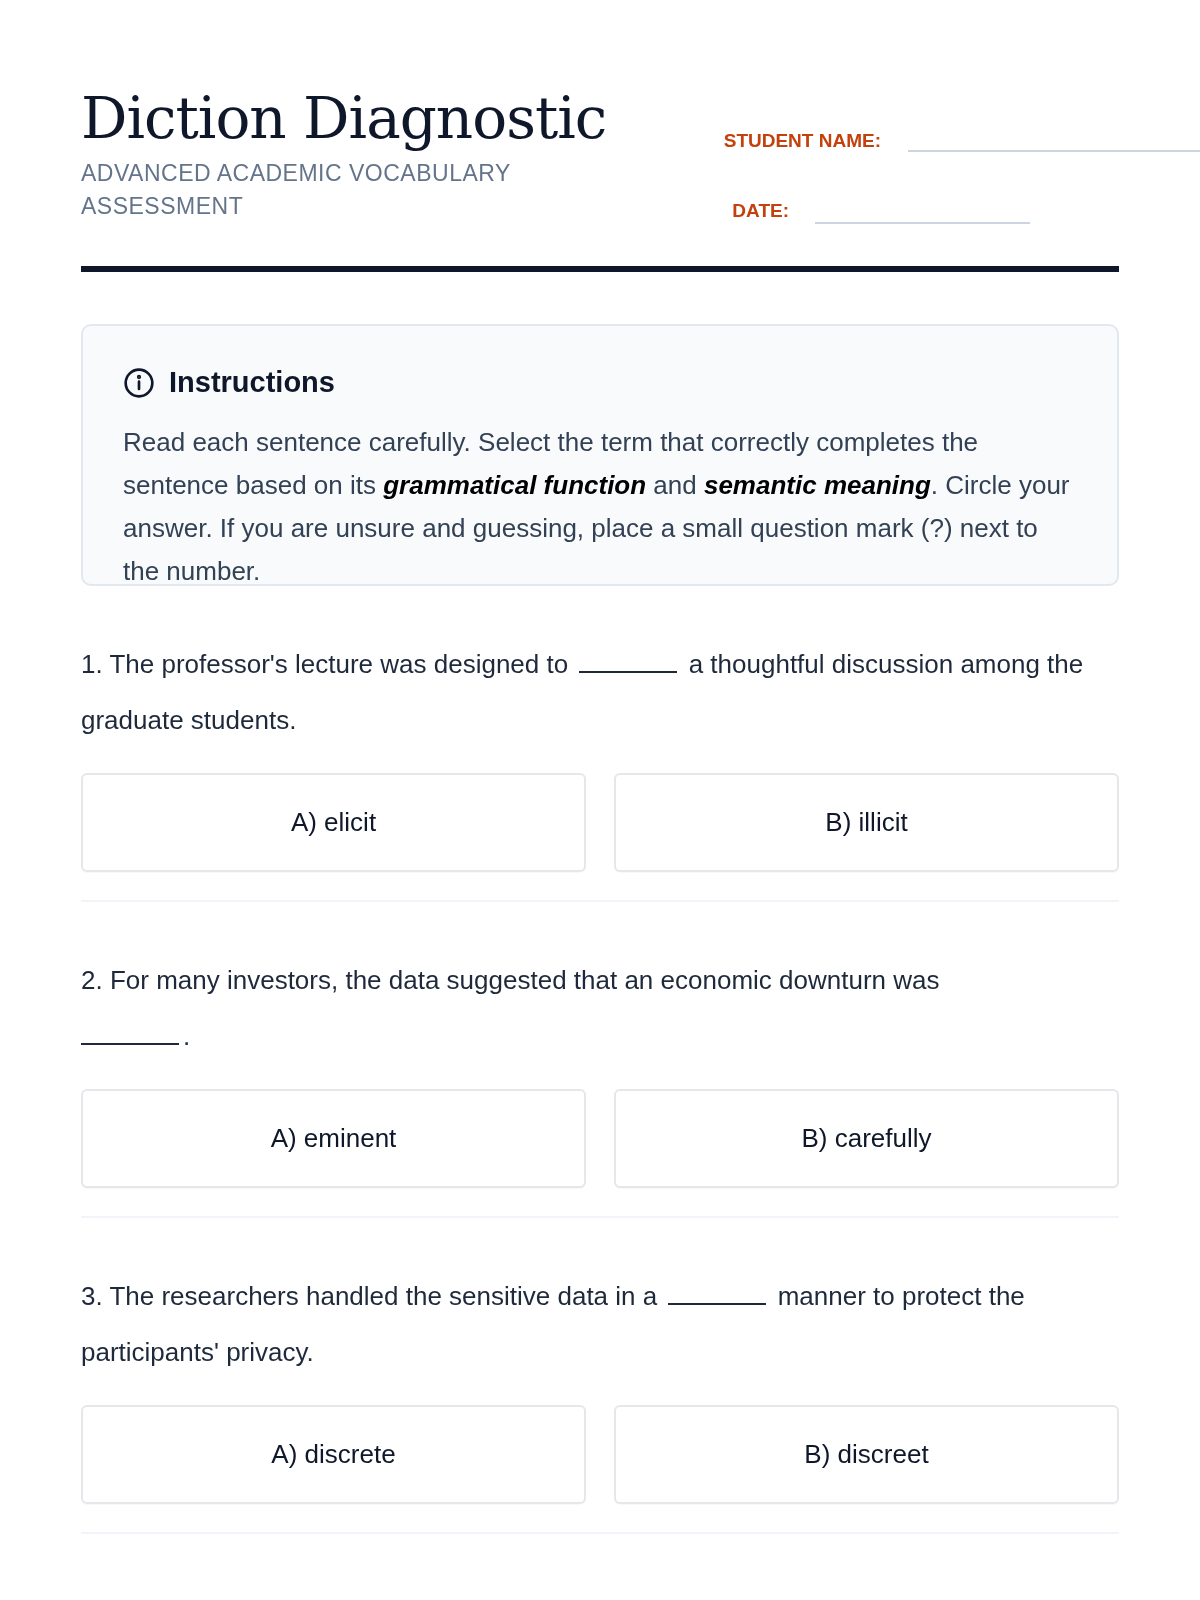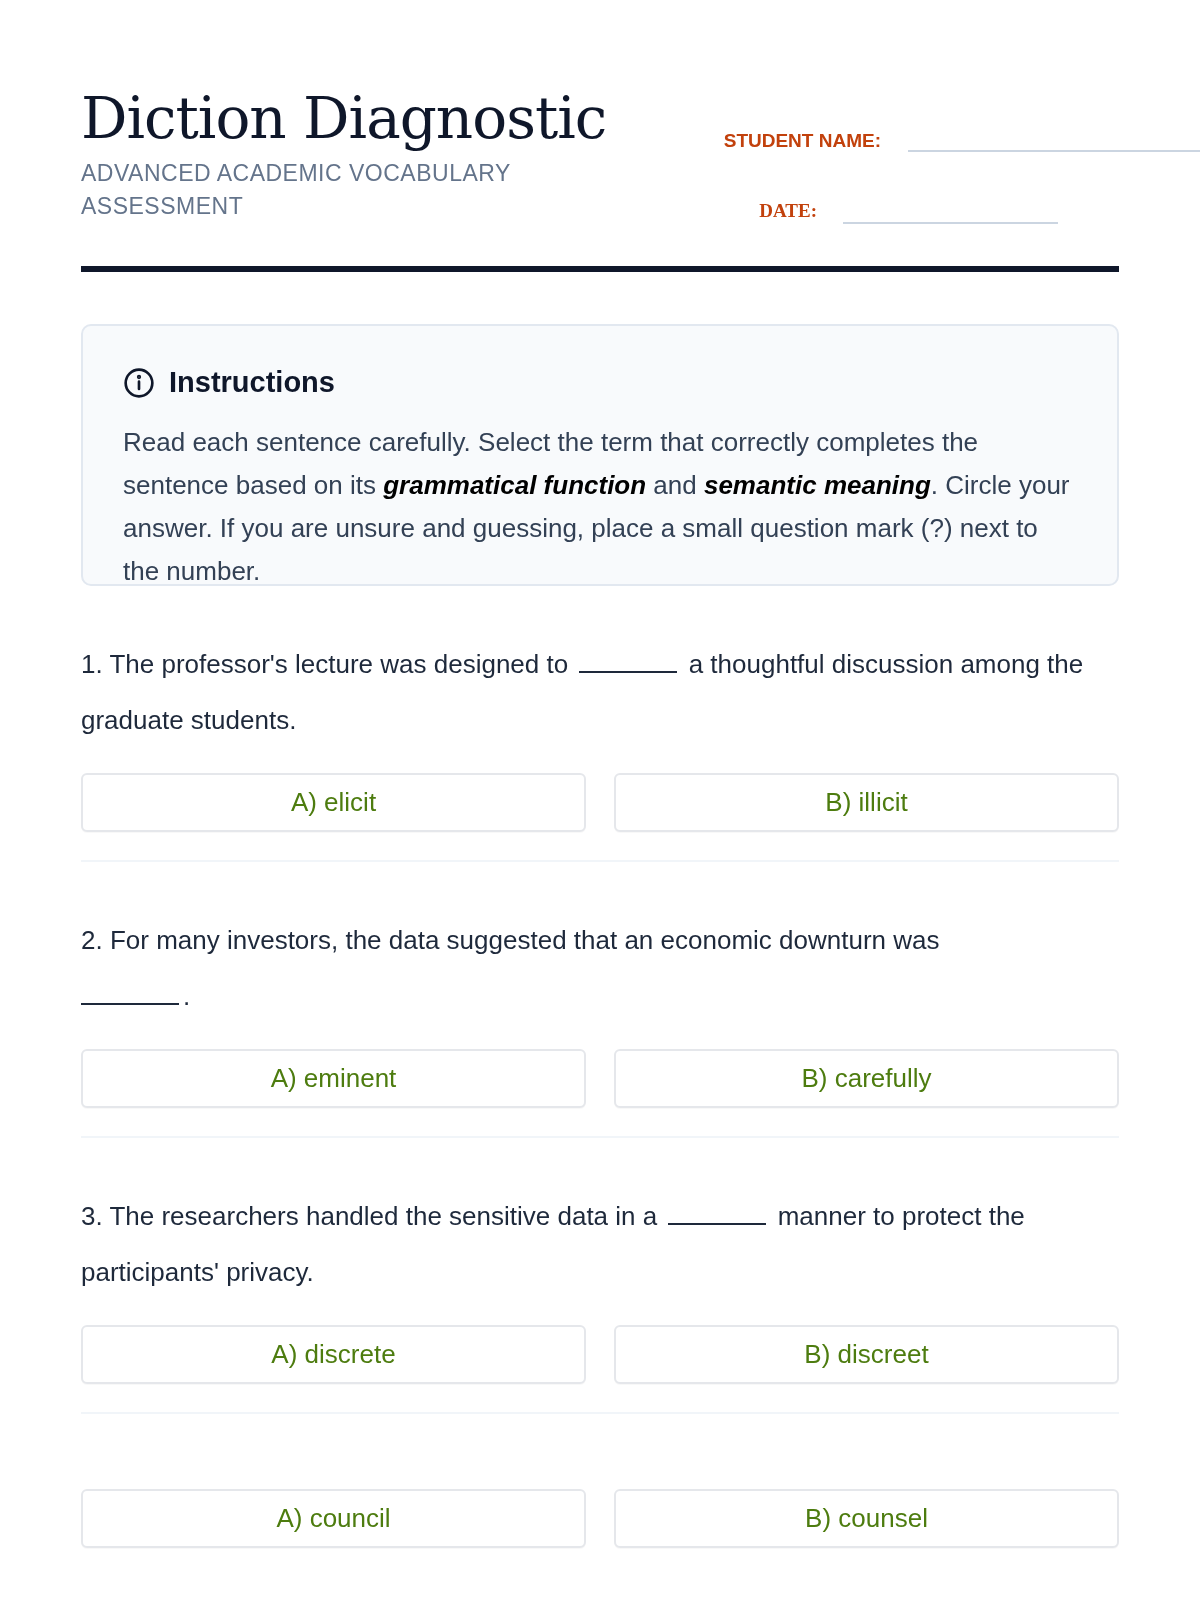--- a/index.html
+++ b/index.html
@@ -10,38 +10,38 @@
   
   .header { position: relative; height: 270px; border-bottom: 6px solid #0f172a; }
   .title { position: absolute; left: 0; top: 82px; font-family: "DejaVu Serif", "Liberation Serif", serif; font-size: 58px; font-weight: 400; color: #0f172a; letter-spacing: -1px; }
   .subtitle { position: absolute; left: 0; top: 155px; width: 470px; font-size: 23px; line-height: 33px; color: #64748b; text-transform: uppercase; letter-spacing: 0.5px; }
   .field { position: absolute; display: flex; align-items: flex-end; }
   .field-label { font-size: 19px; font-weight: 700; color: #c2410c; text-align: right; line-height: 27px; text-transform: uppercase; }
   .field-line { border-bottom: 2px solid #cbd5e1; height: 2px; }
   .field-name { left: 620px; top: 125px; }
   .field-name .field-label { width: 180px; }
   .field-name .field-line { width: 295px; margin-left: 27px; margin-bottom: 2px; }
-  .field-date { left: 588px; top: 195px; font-family: Liberation Serif, serif; }
+  .field-date { left: 560px; top: 195px; }
   .field-date .field-label { width: 148px; }
   .field-date .field-line { width: 215px; margin-left: 26px; margin-bottom: 0; }
 
   
   .instructions { margin-top: 52px; background: #f8fafc; border: 2px solid #e2e8f0; border-radius: 10px; padding: 40px 40px 40px 40px; height: 262px; }
   .instr-head { display: flex; align-items: center; gap: 14px; margin-bottom: 22px; }
   .info-icon { width: 32px; height: 32px; }
   .instr-title { font-size: 29px; font-weight: 700; color: #0f172a; }
   .instr-text { font-size: 26px; line-height: 43px; color: #334155; }
   .instr-text b { font-weight: 700; color: #000000; font-style: italic; }
 
   
   .question { padding-top: 50px; padding-bottom: 28px; border-bottom: 2px solid #f1f5f9; }
   .q-text { font-size: 26px; line-height: 56px; font-weight: 500; color: #1e293b; }
   .blank { display: inline-block; width: 98px; border-bottom: 2px solid #1e293b; height: 20px; vertical-align: baseline; margin: 0 4px; }
   .options { display: flex; gap: 28px; margin-top: 25px; }
-  .option { flex: 1; height: 59px; border: 2px solid #e5e7eb; border-radius: 6px; background: #ffffff; display: flex; align-items: center; justify-content: center; font-size: 26px; color: #4d7c0f; cursor: pointer; box-shadow: 0 1px 1px rgba(0,0,0,0.03); }
+  .option { flex: 1; height: 99px; border: 2px solid #e5e7eb; border-radius: 6px; background: #ffffff; display: flex; align-items: center; justify-content: center; font-size: 26px; color: #0f172a; cursor: pointer; box-shadow: 0 1px 1px rgba(0,0,0,0.03); }
   .question:last-child { border-bottom: none; }
 </style>
 </head>
 <body>
 
 <div class="page">
   <header class="header">
     <h1 class="title">Diction Diagnostic</h1>
     <div class="subtitle">Advanced Academic Vocabulary Assessment</div>
 

